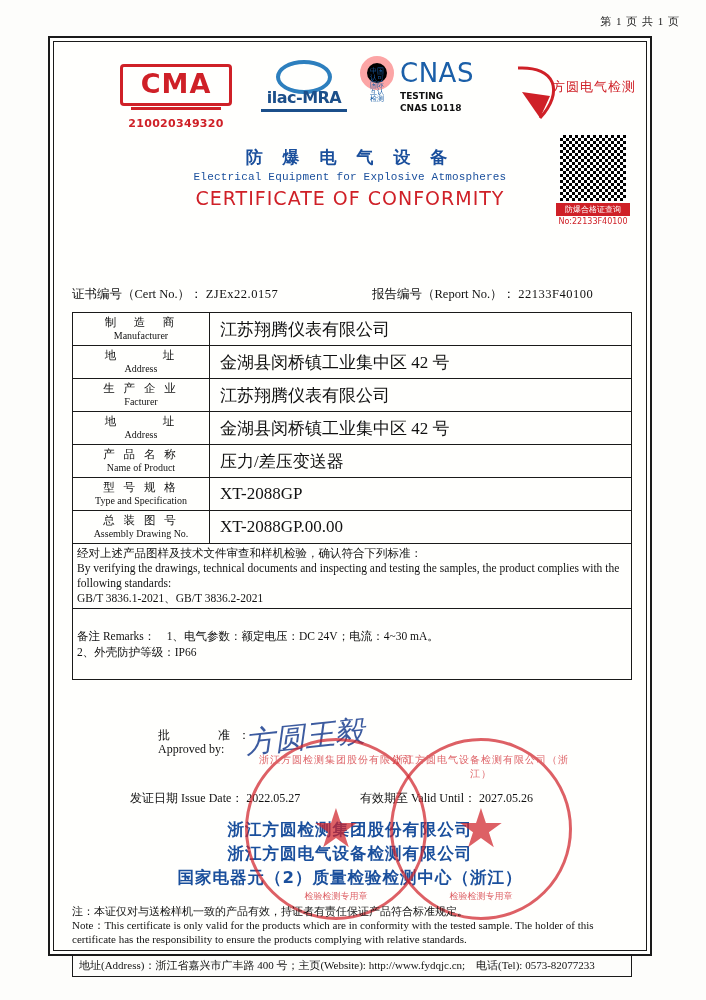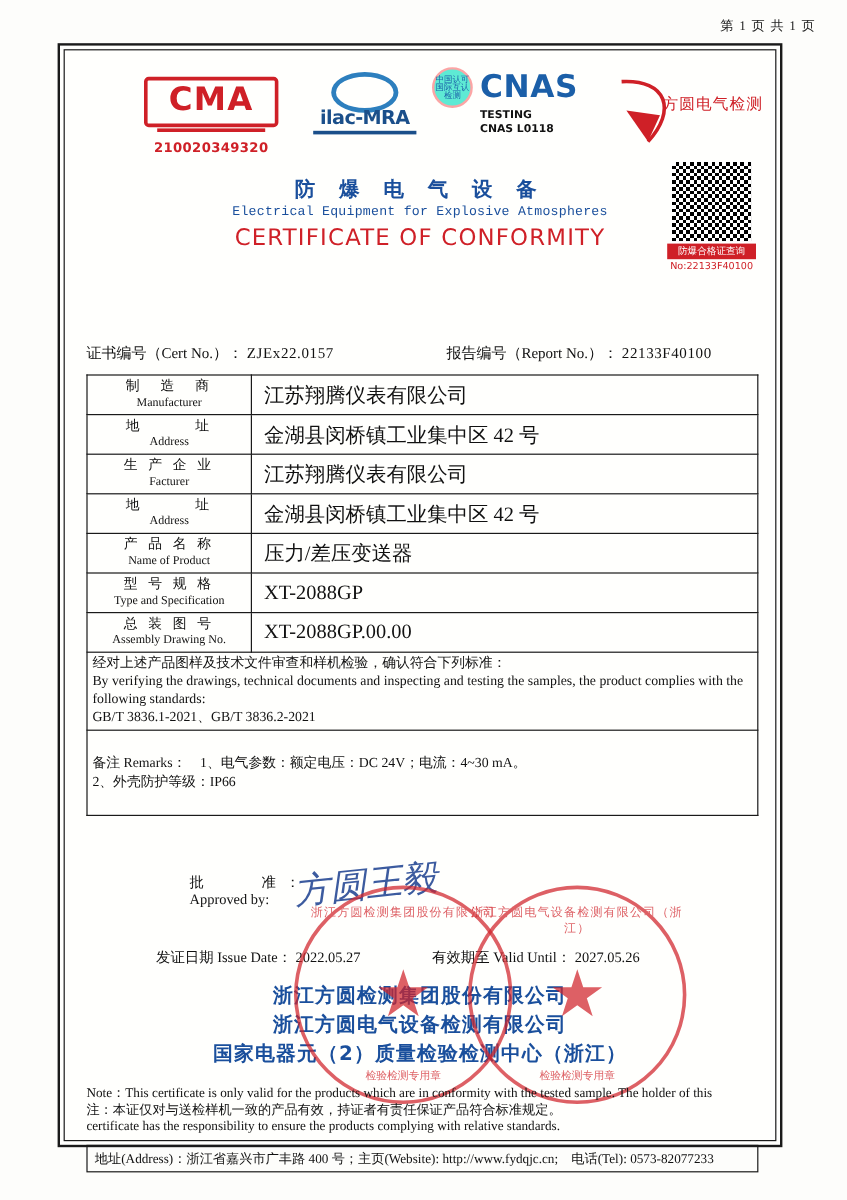--- a/index.html
+++ b/index.html
@@ -121,33 +121,33 @@
     top: 4px;
     width: 140px;
   }
   .cnas-top {
     display: flex;
     align-items: center;
   }
   .cnas-badge {
     width: 34px; height: 34px;
     border-radius: 50%;
-    background: #5eead4;
-    border: 2px solid #fca5a5;
+    background: #000000;
+    border: 7px solid #fca5a5;
     color: #1b5fa8;
     font-size: 7px;
     line-height: 7px;
     text-align: center;
     font-family: "DejaVu Sans", sans-serif;
     padding-top: 5px;
     box-sizing: border-box;
   }
   .cnas-word {
     font-family: "DejaVu Sans", sans-serif;
-    font-weight: bold;
+    font-weight: normal;
     font-size: 26px;
     color: #1b5fa8;
     letter-spacing: 0.5px;
     margin-left: 6px;
     text-align: center;
   }
   .cnas-sub {
     font-family: "DejaVu Sans", sans-serif;
     font-size: 9px;
     font-weight: bold;
@@ -571,21 +571,21 @@
     </div>
     <div class="stamp stamp2">
       <div class="stamp-arc">浙江方圆电气设备检测有限公司（浙江）</div>
       <div class="star">
           <span>★</span>
         </div>
       <div class="stamp-bottom">检验检测专用章</div>
     </div>
 
     <div class="note">
+      <div>注：本证仅对与送检样机一致的产品有效，持证者有责任保证产品符合标准规定。</div>
       <div>Note：This certificate is only valid for the products which are in conformity with the tested sample. The holder of this</div>
-      <div>注：本证仅对与送检样机一致的产品有效，持证者有责任保证产品符合标准规定。</div>
       <div>certificate has the responsibility to ensure the products complying with relative standards.</div>
     </div>
 
     <div class="addr-box">地址(Address)：浙江省嘉兴市广丰路 400 号；主页(Website): http://www.fydqjc.cn;　电话(Tel): 0573-82077233</div>
 
   </div>
 </div>
 
 </body></html>

